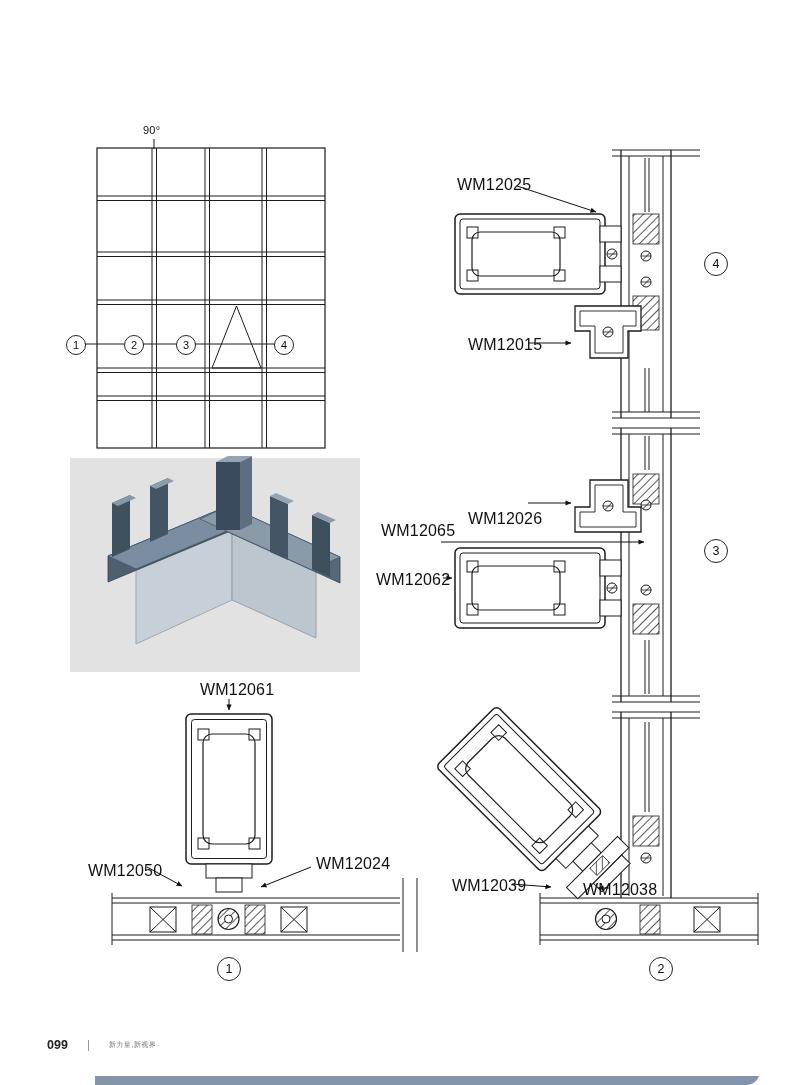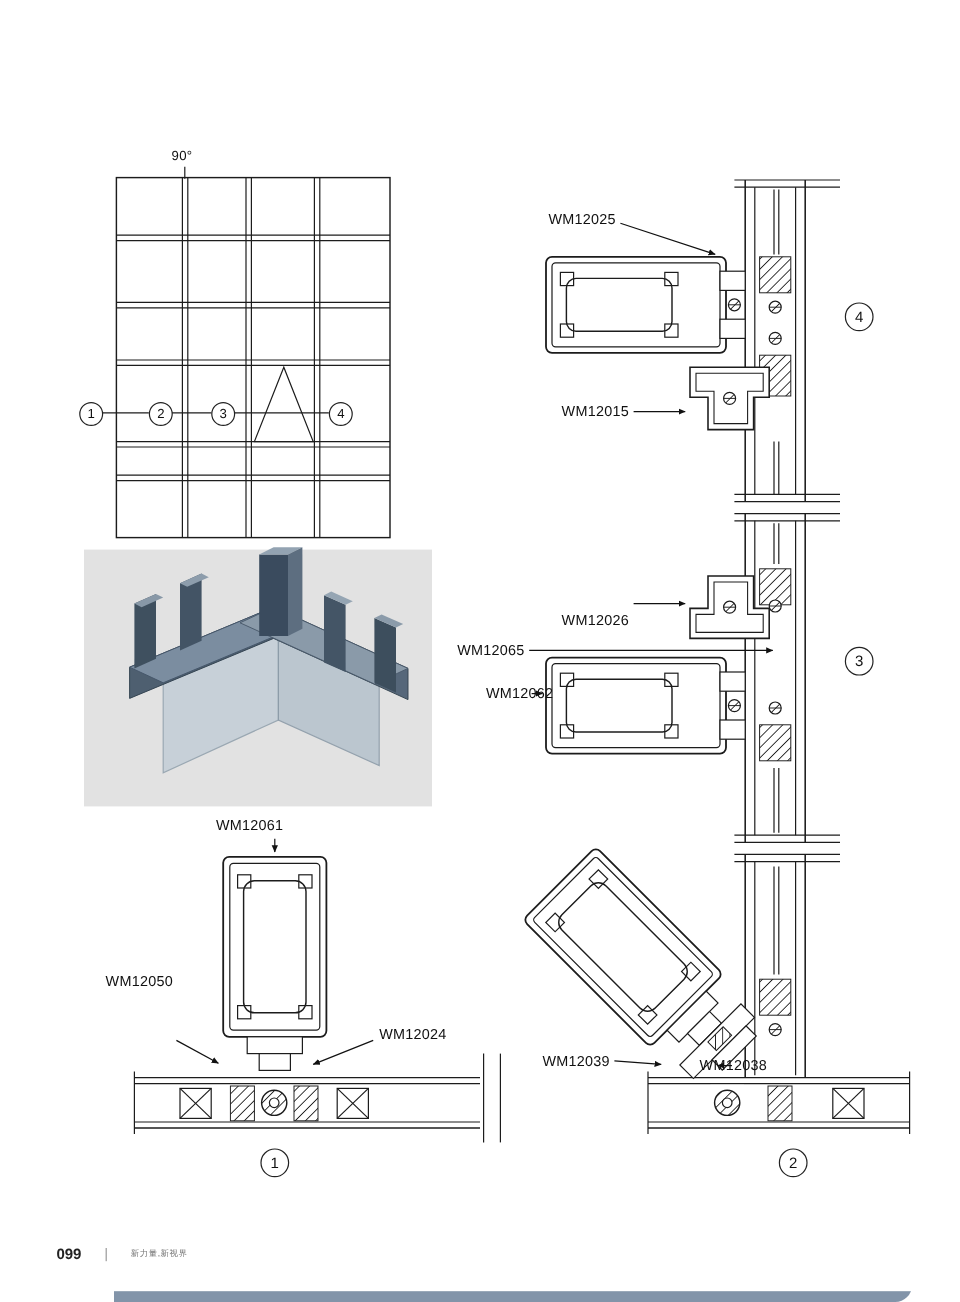--- a/index.html
+++ b/index.html
@@ -1,19 +1,19 @@
 <!DOCTYPE html>
 <html><head>
 <meta charset="utf-8">
 <style>
   html,body{margin:0;padding:0;background:#fff;}
   .page{position:relative;width:760px;height:1085px;background:#fff;overflow:hidden;
         font-family:"Liberation Sans",sans-serif;color:#111;border-radius:14px;}
   .drawing{position:absolute;left:0;top:0;}
-  .lbl{position:absolute;font-size:12px;color:#111;white-space:nowrap;letter-spacing:.2px;}
+  .lbl{position:absolute;font-size:16px;color:#111;white-space:nowrap;letter-spacing:.2px;}
   .lbl.small{font-size:11px;}
   .callout{position:absolute;width:18px;height:18px;border:1.2px solid #222;border-radius:50%;
            background:#fff;display:flex;align-items:center;justify-content:center;
            font-size:11px;line-height:1;}
   .detailnum{position:absolute;width:22px;height:22px;border:1.3px solid #222;border-radius:50%;
            background:#fff;display:flex;align-items:center;justify-content:center;
            font-size:12.5px;line-height:1;}
   .footer{position:absolute;left:47px;top:1038px;display:flex;align-items:center;gap:20px;}
   .footer .num{font-size:12.5px;font-weight:bold;color:#222;}
   .footer .sep{width:1px;height:11px;background:#999;}
@@ -243,24 +243,24 @@
       <line x1="512" y1="884" x2="551" y2="887" marker-end="url(#arr)"></line>
       <line x1="610" y1="888" x2="598" y2="888" marker-end="url(#arr)"></line>
     </g>
   </svg>
 
   <div class="lbl small" style="left:143px;top:124px">90°</div>
 
   <div class="lbl" style="left:457px;top:176px">WM12025</div>
   <div class="lbl" style="left:468px;top:336px">WM12015</div>
   <div class="lbl" style="left:468px;top:510px">WM12026</div>
-  <div class="lbl" style="left:381px;top:535px">WM12065</div>
-  <div class="lbl" style="left:405px;top:571px">WM12062</div>
-  <div class="lbl" style="left:180px;top:681px">WM12061</div>
-  <div class="lbl" style="left:88px;top:811px">WM12050</div>
+  <div class="lbl" style="left:381px;top:522px">WM12065</div>
+  <div class="lbl" style="left:376px;top:571px">WM12062</div>
+  <div class="lbl" style="left:200px;top:681px">WM12061</div>
+  <div class="lbl" style="left:88px;top:862px">WM12050</div>
   <div class="lbl" style="left:316px;top:855px">WM12024</div>
   <div class="lbl" style="left:452px;top:877px">WM12039</div>
   <div class="lbl" style="left:583px;top:881px">WM12038</div>
 
   <div class="callout" style="left:66px;top:335px">1</div>
   <div class="callout" style="left:124px;top:335px">2</div>
   <div class="callout" style="left:176px;top:335px">3</div>
   <div class="callout" style="left:274px;top:335px">4</div>
 
   <div class="detailnum" style="left:704px;top:252px">4</div>

